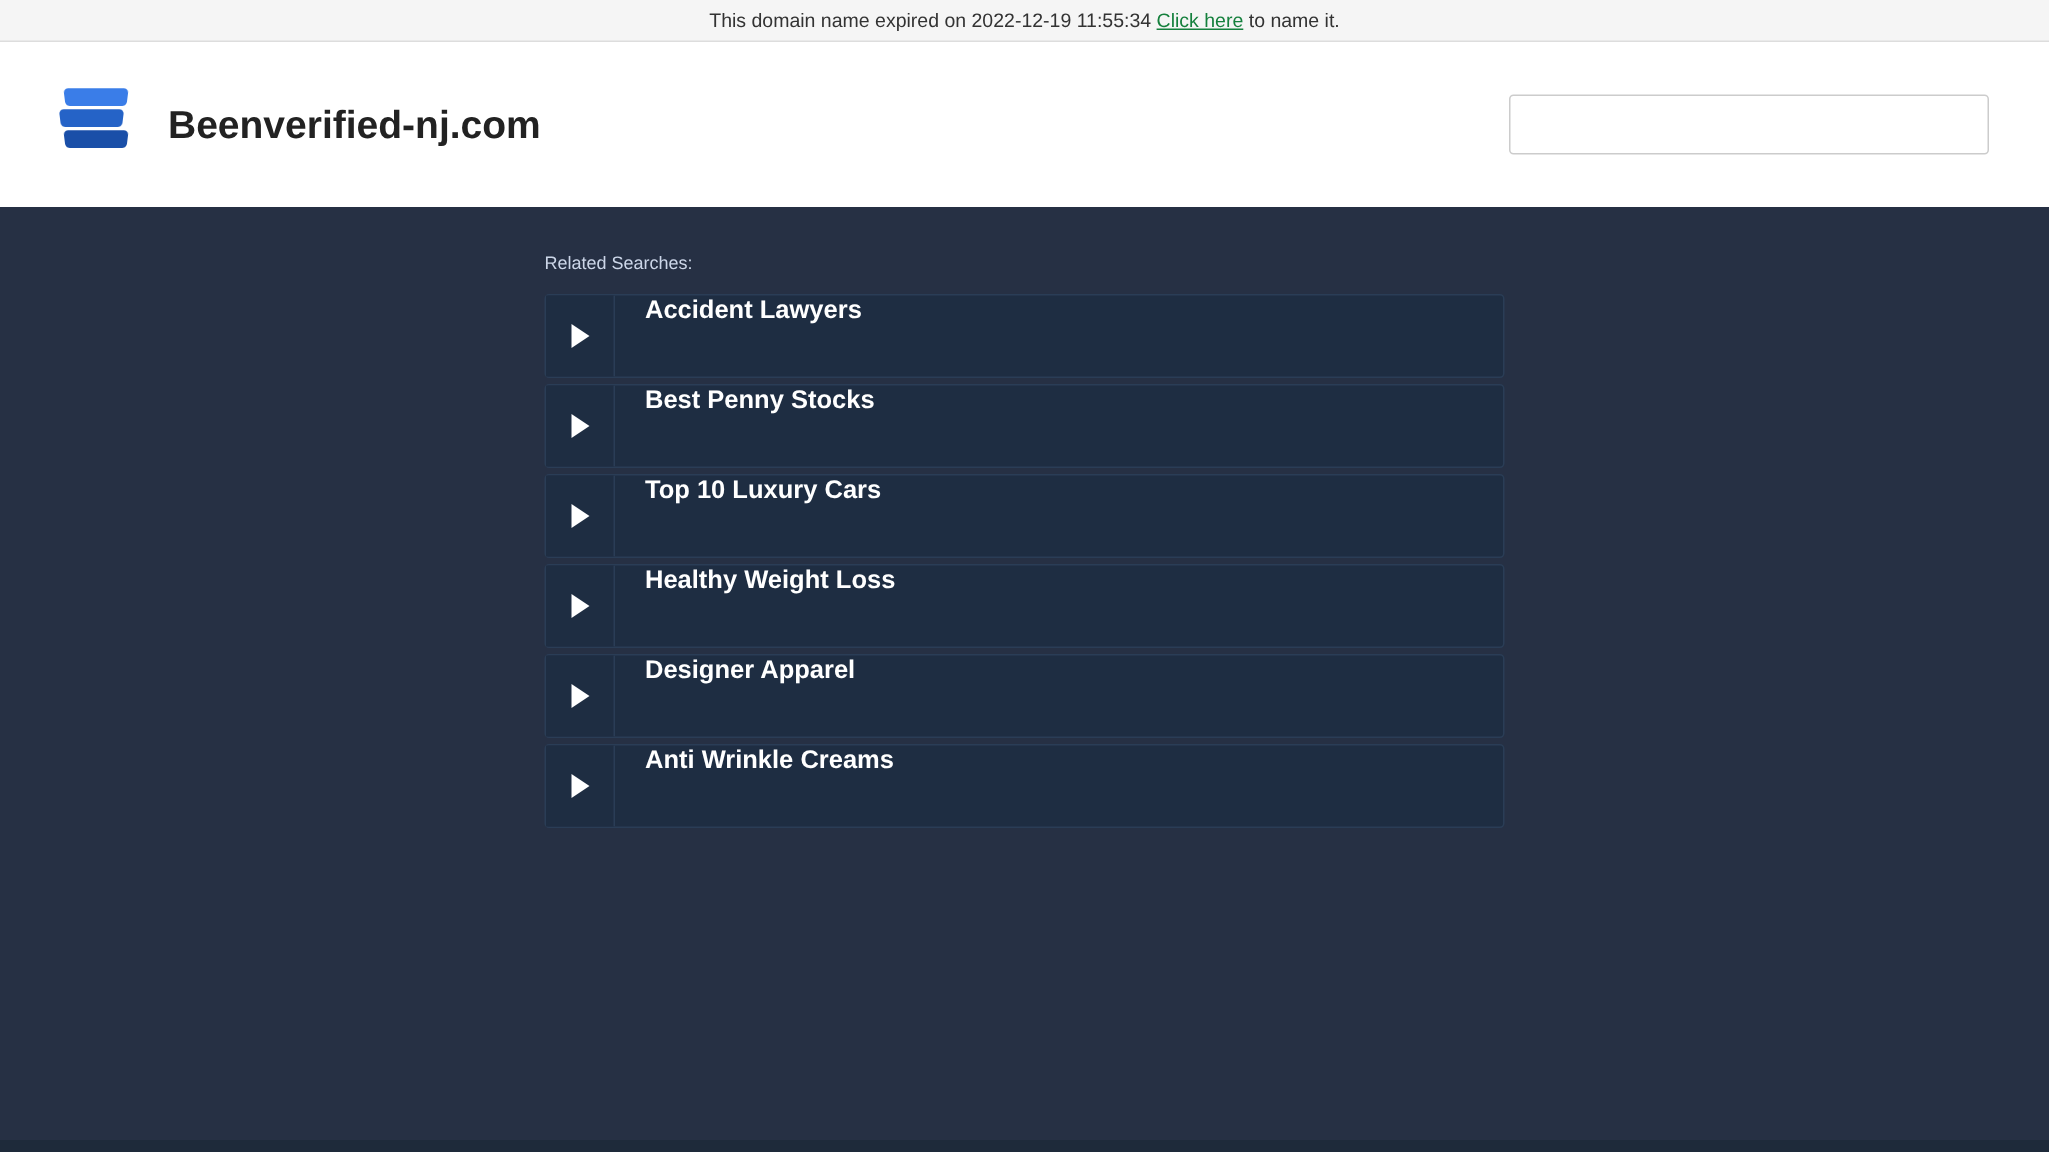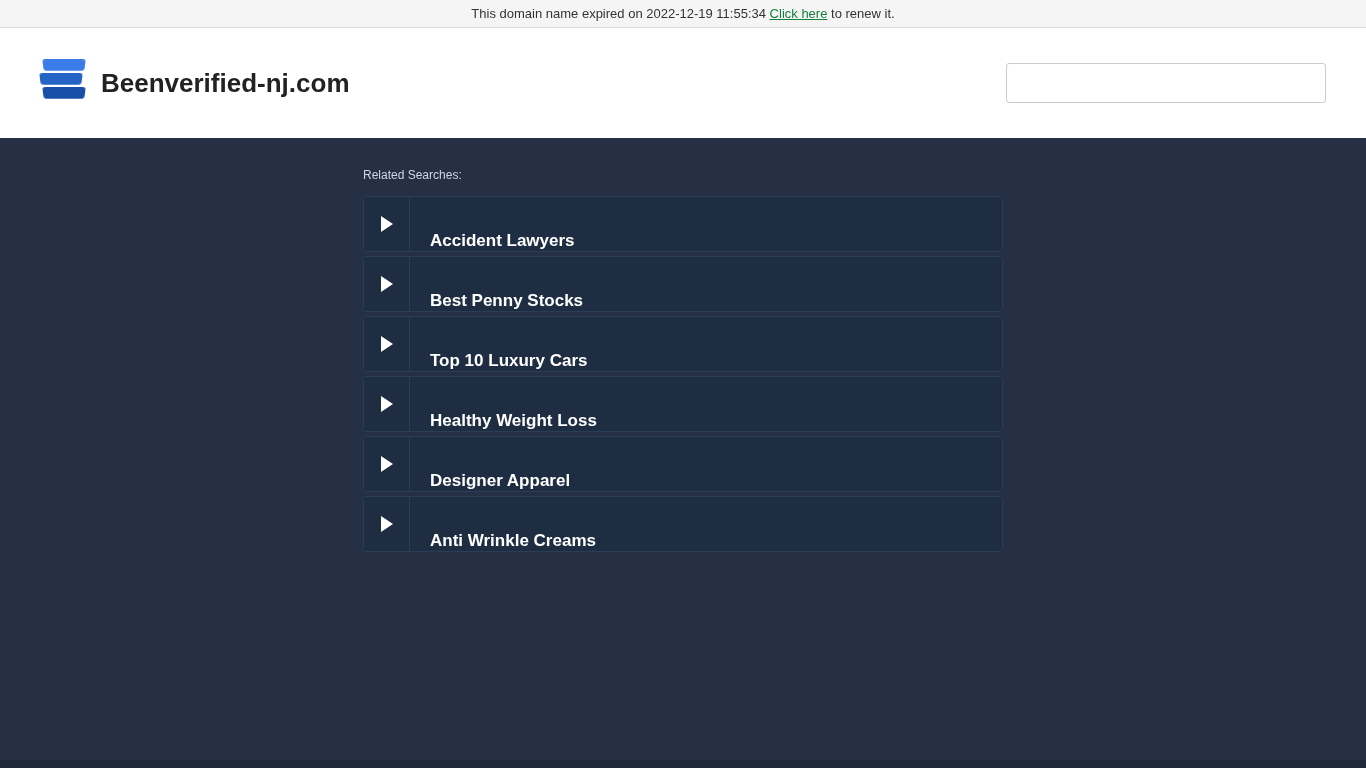--- a/index.html
+++ b/index.html
@@ -31,21 +31,21 @@
       background-color: #ffffff;
       display: flex;
       align-items: center;
       justify-content: space-between;
       padding: 12px 40px;
       height: 110px;
     }
     .header-left {
       display: flex;
       align-items: center;
-      gap: 13px;
+      gap: 24px;
     }
     .logo-icon {
       width: 48px;
       height: 48px;
       position: relative;
     }
     .logo-layer {
       position: absolute;
       width: 42px;
       height: 12px;
@@ -102,21 +102,21 @@
     }
 
     .search-list {
       display: flex;
       flex-direction: column;
       gap: 4px;
     }
 
     .search-item {
       display: flex;
-      align-items: flex-end;
+      align-items: flex-start;
       background-color: #1e2d42;
       border: 1px solid #2a3d56;
       border-radius: 3px;
       padding: 0;
       cursor: pointer;
       text-decoration: none;
       transition: background 0.15s;
     }
 
     .search-item-arrow {
@@ -153,21 +153,21 @@
       gap: 30px;
       flex-wrap: wrap;
     }
   </style>
 </head>
 <body>
 
 <div class="notification-bar">
   <span>This domain name expired on 2022-12-19 11:55:34</span>
   <a>Click here</a>
-  <span> to renew it.</span>
+  <span> to name it.</span>
 </div>
 
 <div class="header">
   <div class="header-left">
     <div class="logo-icon">
       <div class="logo-layer"></div>
       <div class="logo-layer"></div>
       <div class="logo-layer"></div>
     </div>
     <span class="site-title">Beenverified-nj.com</span>

